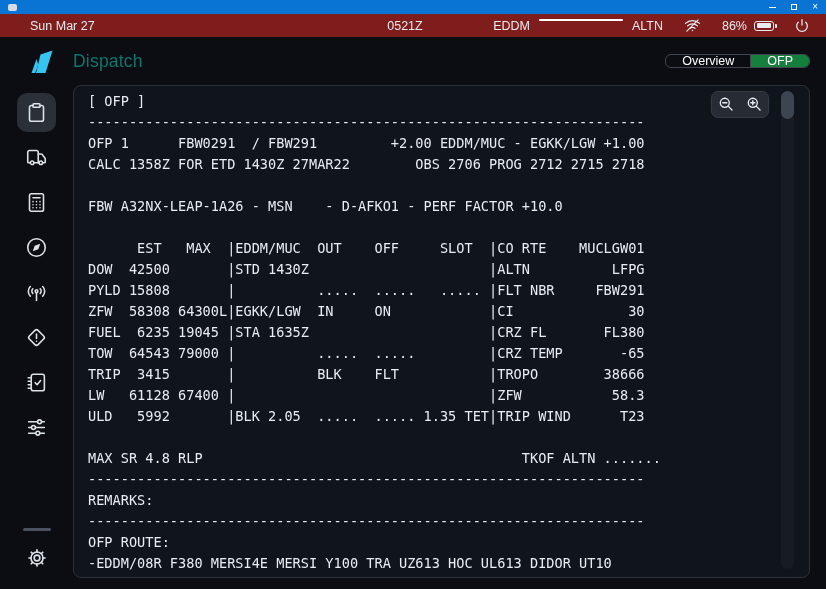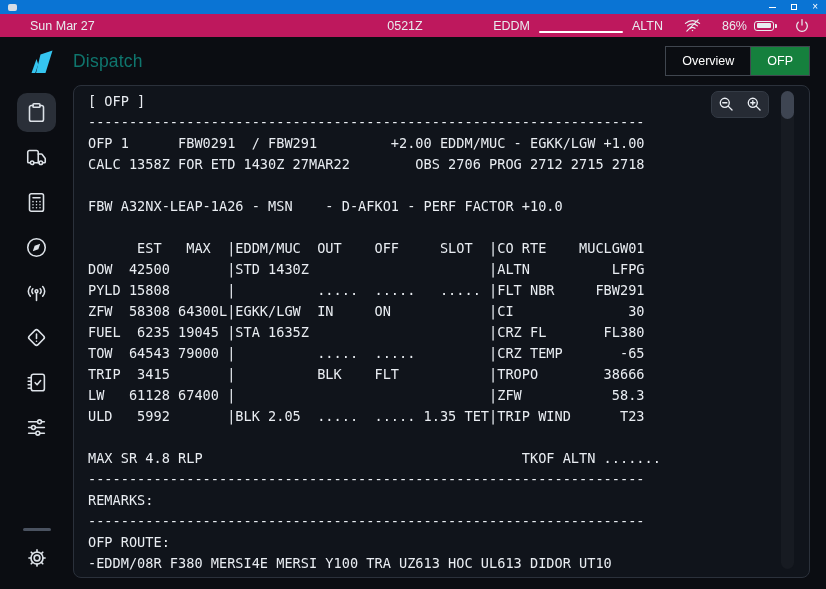--- a/index.html
+++ b/index.html
@@ -8,43 +8,43 @@
 
   
   .titlebar { height:14px; background:#0a74d4; display:flex; align-items:center; padding:0 8px; }
   .app-icon { width:9px; height:7px; background:#d6dde6; border-radius:2px; }
   .win-controls { margin-left:auto; display:flex; align-items:center; gap:15px; }
   .win-min { width:7px; height:1px; background:#fff; display:block; }
   .win-max { width:6px; height:6px; border:1px solid #fff; display:block; }
   .win-close { color:#fff; font-size:10px; line-height:10px; }
 
   
-  .statusbar { height:23px; background:#be185d; display:flex; align-items:center;
+  .statusbar { height:23px; background:#7f1d1d; display:flex; align-items:center;
     color:#e8ebef; font-size:12.5px; padding:0 16px; position:relative; }
   .sb-date { margin-left:14px; }
   .sb-time { position:absolute; left:0; right:16px; text-align:center; pointer-events:none; }
   .sb-right { margin-left:auto; display:flex; align-items:center; }
-  .sb-route { display:flex; align-items:flex-end; }
+  .sb-route { display:flex; align-items:flex-start; }
   .route-line { width:84px; height:2px; background:#ffffff; border-radius:1px; margin:0 9px; }
   .sb-icon { color:#e8ebef; display:flex; align-items:center; }
   .wifi { margin-left:20px; }
   .batt-pct { margin-left:20px; }
   .battery { width:20px; height:10px; border:1.5px solid #e8ebef; border-radius:3px;
     position:relative; margin-left:7px; }
   .battery-fill { position:absolute; top:1.5px; bottom:1.5px; left:1.5px; right:2px;
     background:#e8ebef; border-radius:1px; }
   .battery:after { content:""; position:absolute; right:-4px; top:2px; width:2px; height:4px;
     background:#e8ebef; border-radius:0 1px 1px 0; }
   .power { margin-left:20px; }
 
   
   .header { height:48px; display:flex; align-items:center; padding:0 16px 0 29px; }
   .title { color:#0f766e; font-size:17.5px; font-weight:400; margin-left:20px; letter-spacing:.2px; }
-  .tabs { margin-left:auto; display:flex; border:1px solid #40464f; border-radius:0;
-    overflow:hidden; height:30px; }
+  .tabs { margin-left:auto; display:flex; border:1px solid #40464f; border-radius:6px;
+    overflow:hidden; height:14px; }
   .tab { padding:0 16px; font-size:12.5px; font-weight:500; color:#fff; display:flex;
     align-items:center; background:transparent; cursor:default; }
   .tab + .tab { border-left:1px solid #40464f; }
   .tab.active { background:#15803d; }
 
   
   .content { display:flex; height:504px; }
   .sidebar { width:73px; display:flex; flex-direction:column; align-items:center;
     padding:8px 0 12px 0; flex:none; }
   .side-item { width:39px; height:39px; border-radius:10px; display:flex; align-items:center;

